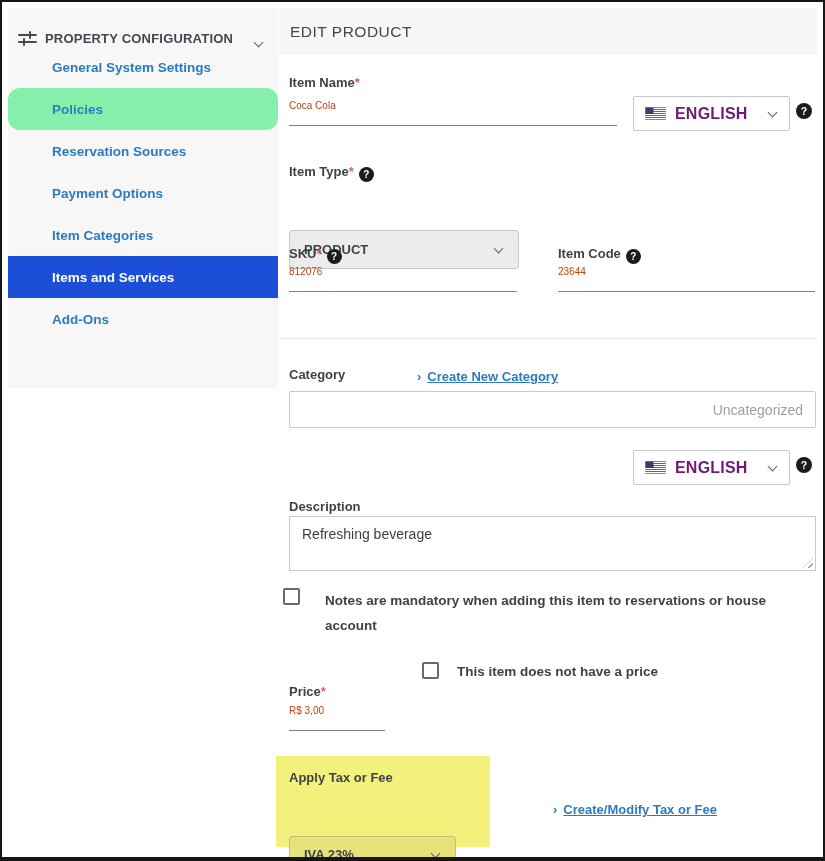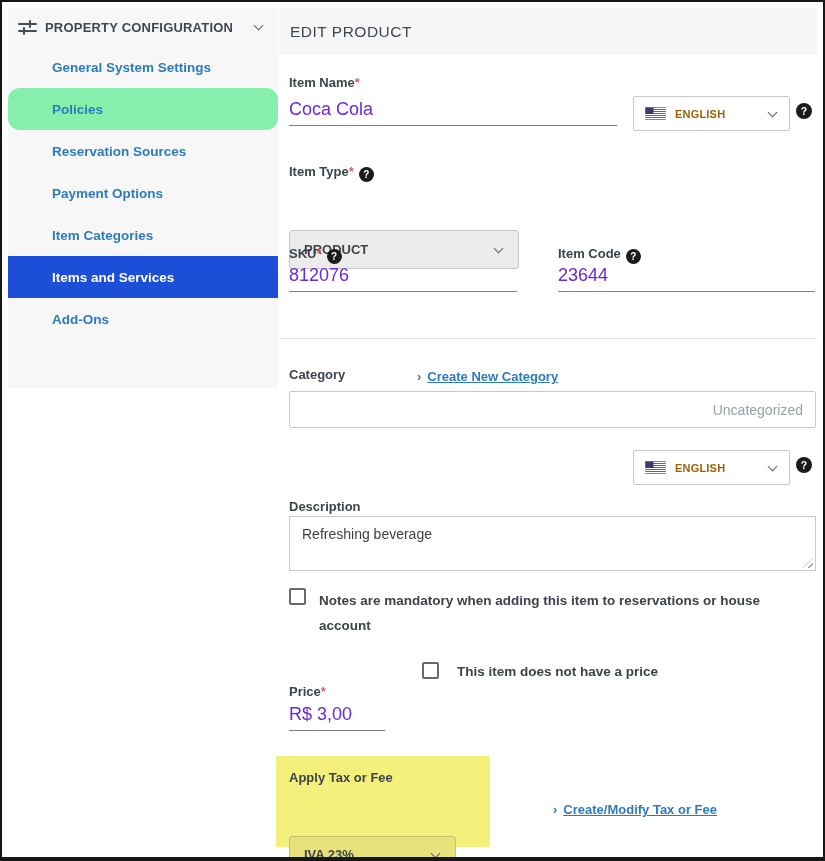--- a/index.html
+++ b/index.html
@@ -6,68 +6,68 @@
   * { box-sizing:border-box; }
   body { font-family:"Liberation Sans", sans-serif; }
 
   .screen {
     position:relative; width:825px; height:861px; background:#fff;
     border:2px solid #161616; border-bottom-width:4px; overflow:hidden;
   }
 
   
   .side { position:absolute; left:6px; top:6px; width:270px; height:380px; background:#f7f7f8; }
-  .side-header { height:38px; display:flex; align-items:center; padding:0 16px 0 10px; }
+  .side-header { height:38px; display:flex; align-items:flex-end; padding:0 16px 0 10px; }
   .side-header .ttl { font-weight:700; font-size:13px; color:#40474f; letter-spacing:.2px; margin-left:8px; }
   .side-header .chev { margin-left:auto; }
   .sb-item { height:42px; display:flex; align-items:center; padding-left:44px;
              font-weight:600; font-size:13.5px; color:#2d7bbd; cursor:pointer; }
   .sb-item.hl  { background:#86efac;border-radius:12px; }
   .sb-item.sel { background:#1d4ed8; color:#fff; font-weight:700; }
 
   
   .chev { width:7px; height:7px; border-right:1.6px solid #5b6168; border-bottom:1.6px solid #5b6168;
           transform:rotate(45deg); display:inline-block; margin-top:-3px; }
   .help { width:16px; height:16px; border-radius:50%; background:#1b1b1b; color:#fff;
           font-size:10.5px; font-weight:700; line-height:16px; text-align:center;
           display:inline-block; cursor:pointer; }
   .help.sm { width:15px; height:15px; line-height:15px; font-size:10px; vertical-align:-2px; margin-left:5px; }
   .lbl { position:absolute; font-weight:600; font-size:13px; color:#3c434a; }
   .req { color:#e25c5c; }
   .uline { position:absolute; border-bottom:1px solid #7e8287; display:flex; align-items:flex-end;
-           padding-bottom:5px; font-size:18px; color:#6d28d9; }
+           padding-bottom:14px; font-size:10px; color:#c2410c; }
   .boxinput { position:absolute; border:1px solid #c6c9cc; border-radius:2px; background:#fff;
               display:flex; align-items:center; padding:0 12px; font-size:14px; color:#9aa0a6;justify-content:flex-end; }
   .select { position:absolute; border:1px solid #c6c9cc; border-radius:3px; background:#ececec;
             display:flex; align-items:center; justify-content:space-between; padding:0 16px 0 14px;
             font-weight:600; font-size:13px; color:#3c434a; cursor:pointer;margin-top:42px; }
   .lang { position:absolute; width:157px; height:35px; border:1px solid #c6c9cc; border-radius:2px;
           background:#fff; display:flex; align-items:center; padding:0 13px 0 11px; cursor:pointer; }
-  .lang .lv { font-weight:700; font-size:11px; color:#a16207; letter-spacing:.2px; margin-left:9px; }
+  .lang .lv { font-weight:700; font-size:16px; color:#701a75; letter-spacing:.2px; margin-left:9px; }
   .lang .chev { margin-left:auto; }
   .link { color:#2d7bbd; text-decoration:underline; font-weight:600; font-size:13px; cursor:pointer; }
   .lpfx { color:#2d7bbd; font-weight:600; font-size:13px; margin-right:6px; }
   .cb { width:17px; height:17px; border:2px solid #646a70; border-radius:2px; background:#fff;
         flex:0 0 auto; cursor:pointer; }
   .cbl { font-weight:600; font-size:13.5px; color:#3c434a; }
 
   .band { position:absolute; left:277px; top:6px; width:538px; height:47px; background:#f6f6f6;
           display:flex; align-items:center; padding-left:11px; }
   .band .t { font-size:15.5px; color:#40474f; letter-spacing:.5px; }
 
   .divider { position:absolute; left:277px; top:336px; width:538px; height:1px; background:#e3e5e8; }
 
   .textarea { position:absolute; left:287px; top:514px; width:527px; height:55px;
               border:1px solid #c6c9cc; background:#fff; padding:9px 12px; font-size:14px;
               color:#3a3f44; }
   .textarea .grip { position:absolute; right:2px; bottom:2px; width:10px; height:10px;
      background:repeating-linear-gradient(-45deg, transparent 0 2.5px, #9aa0a5 2.5px 4px);
      clip-path:polygon(100% 0, 100% 100%, 0 100%); cursor:nwse-resize; }
 
-  .notes { position:absolute; left:287px; top:586px; display:flex; gap:13px; }
+  .notes { position:absolute; left:281px; top:586px; display:flex; gap:25px; }
   .notes .cbl { width:482px; line-height:25px; }
 
   .noprice { position:absolute; left:420px; top:660px; display:flex; gap:18px; align-items:flex-start; }
   .noprice .cbl { line-height:20px; }
 
   .yellow { position:absolute; left:274px; top:754px; width:214px; height:91px; background:#f4f07c; }
   .taxsel { left:287px; top:792px; width:167px; height:37px; background:#e7e37a; border-color:#c2be74; }
 </style>
 </head>
 <body>

